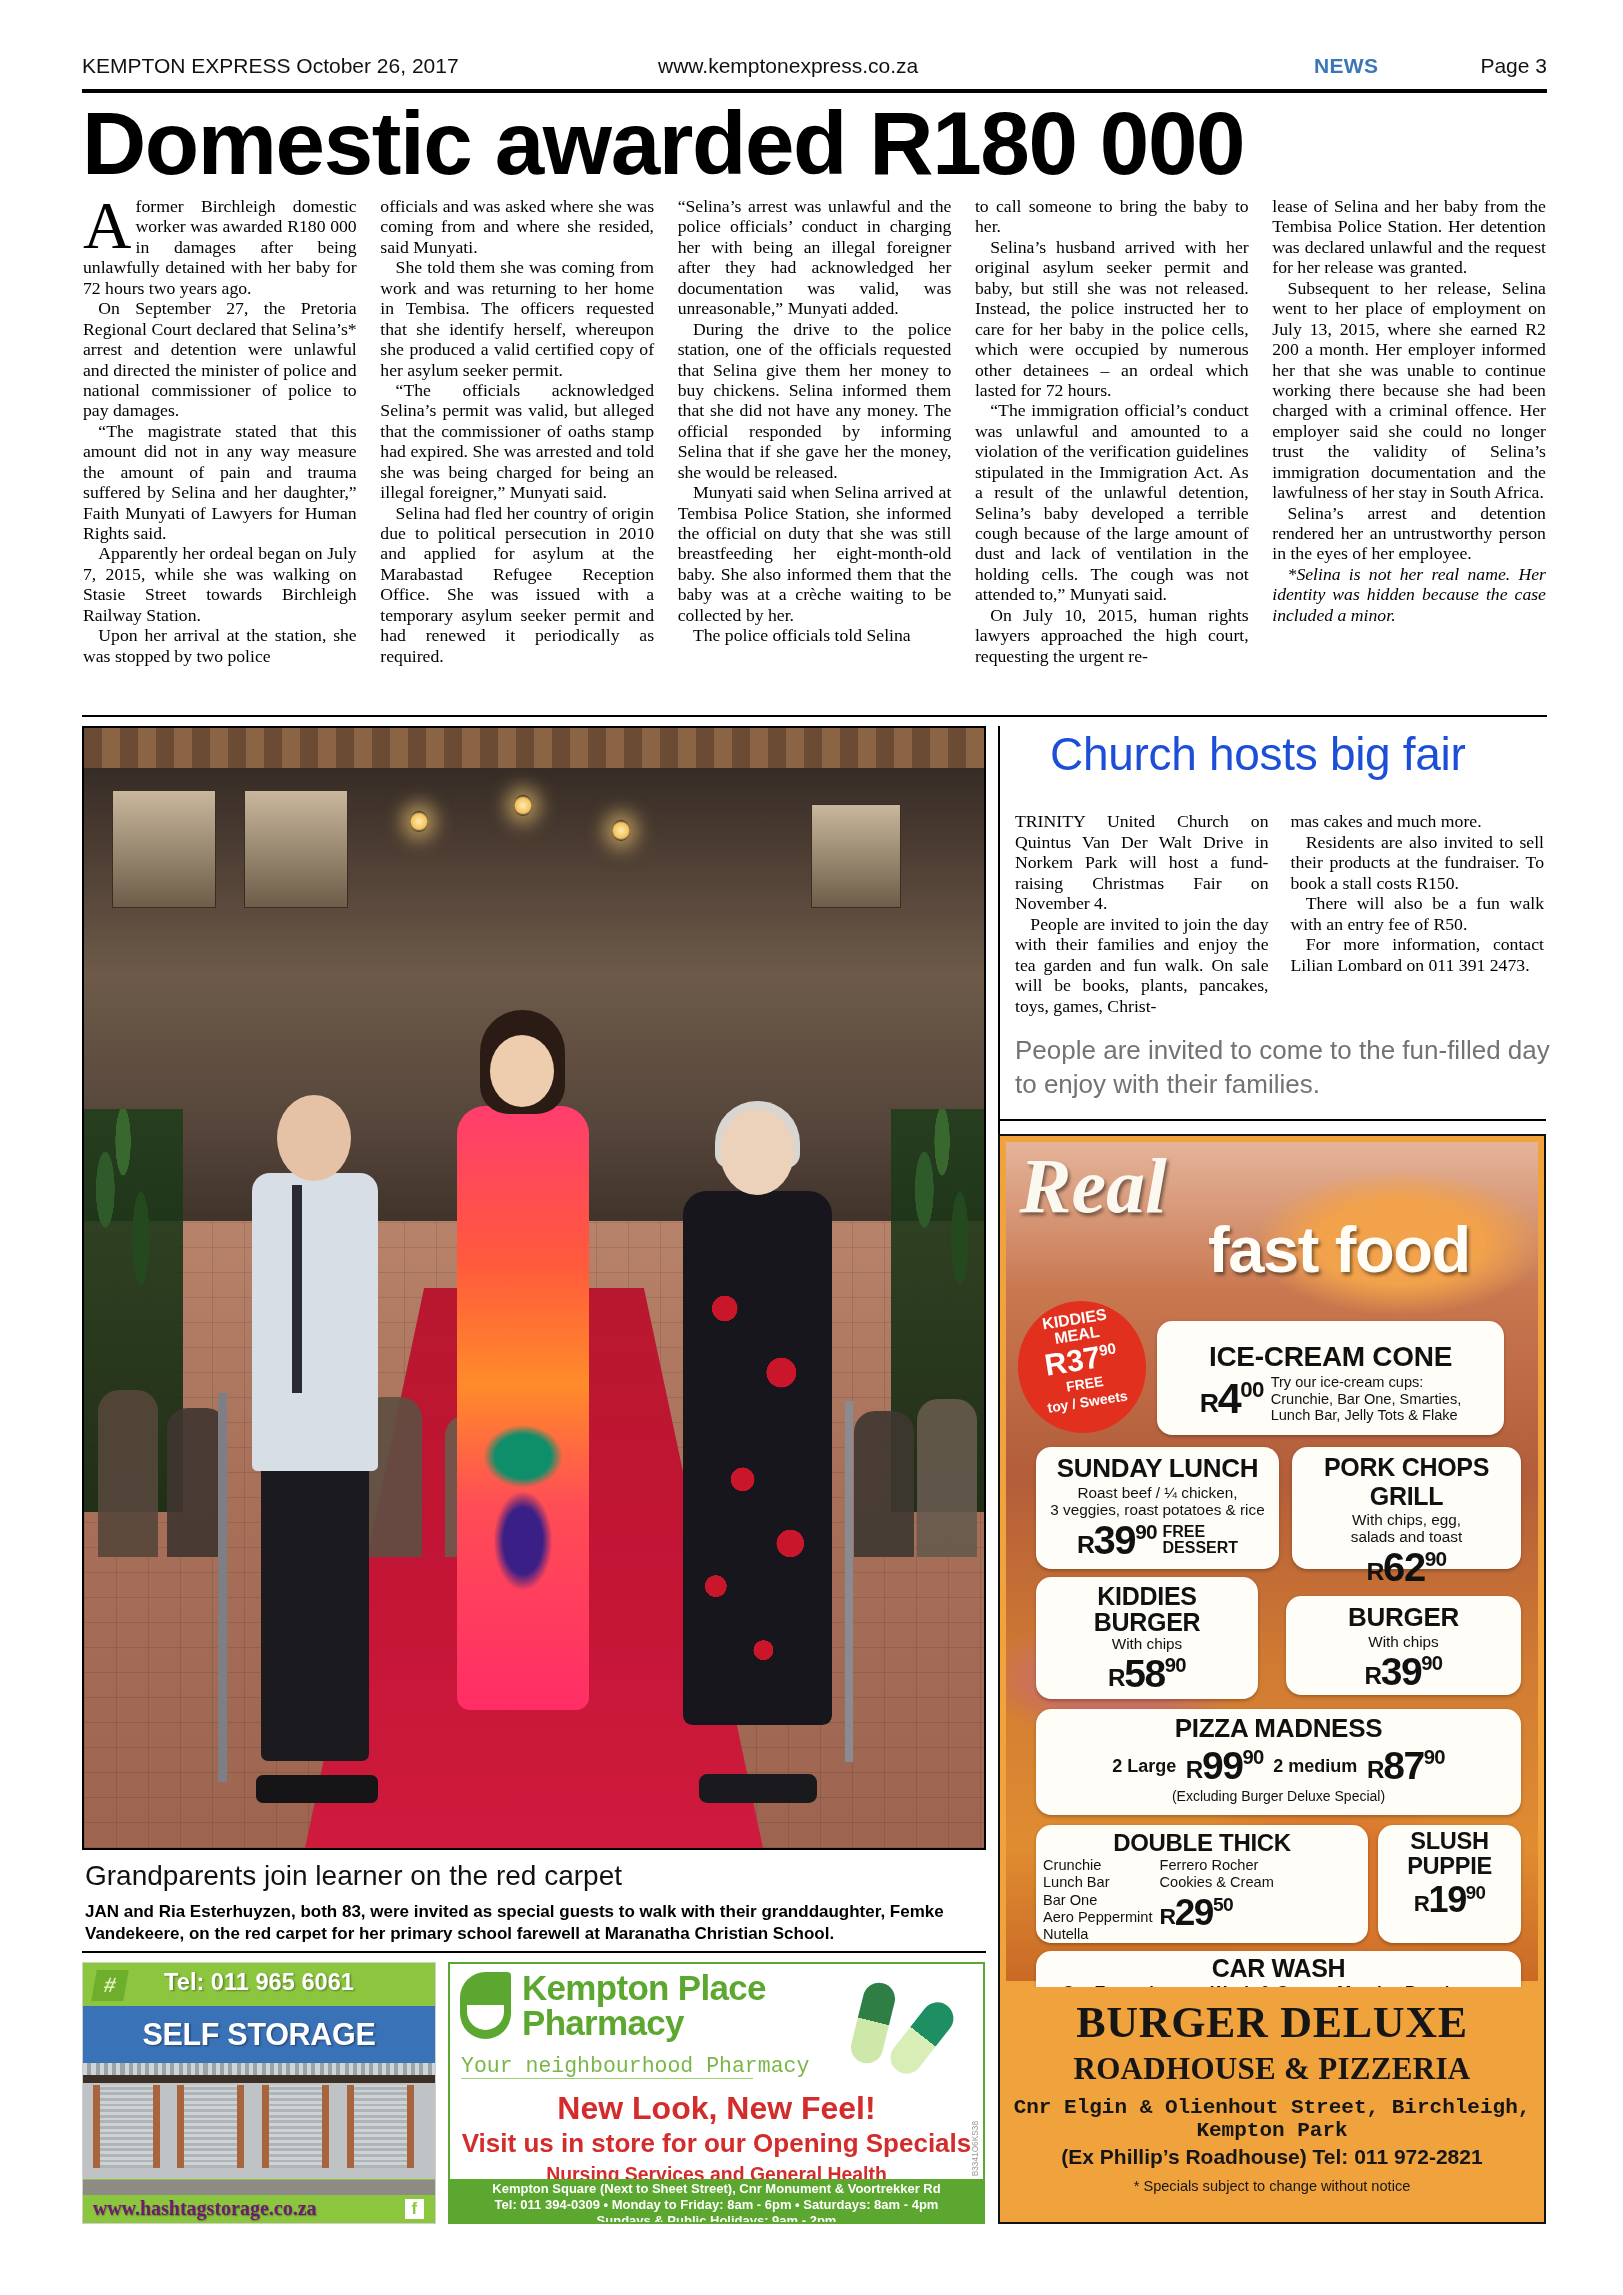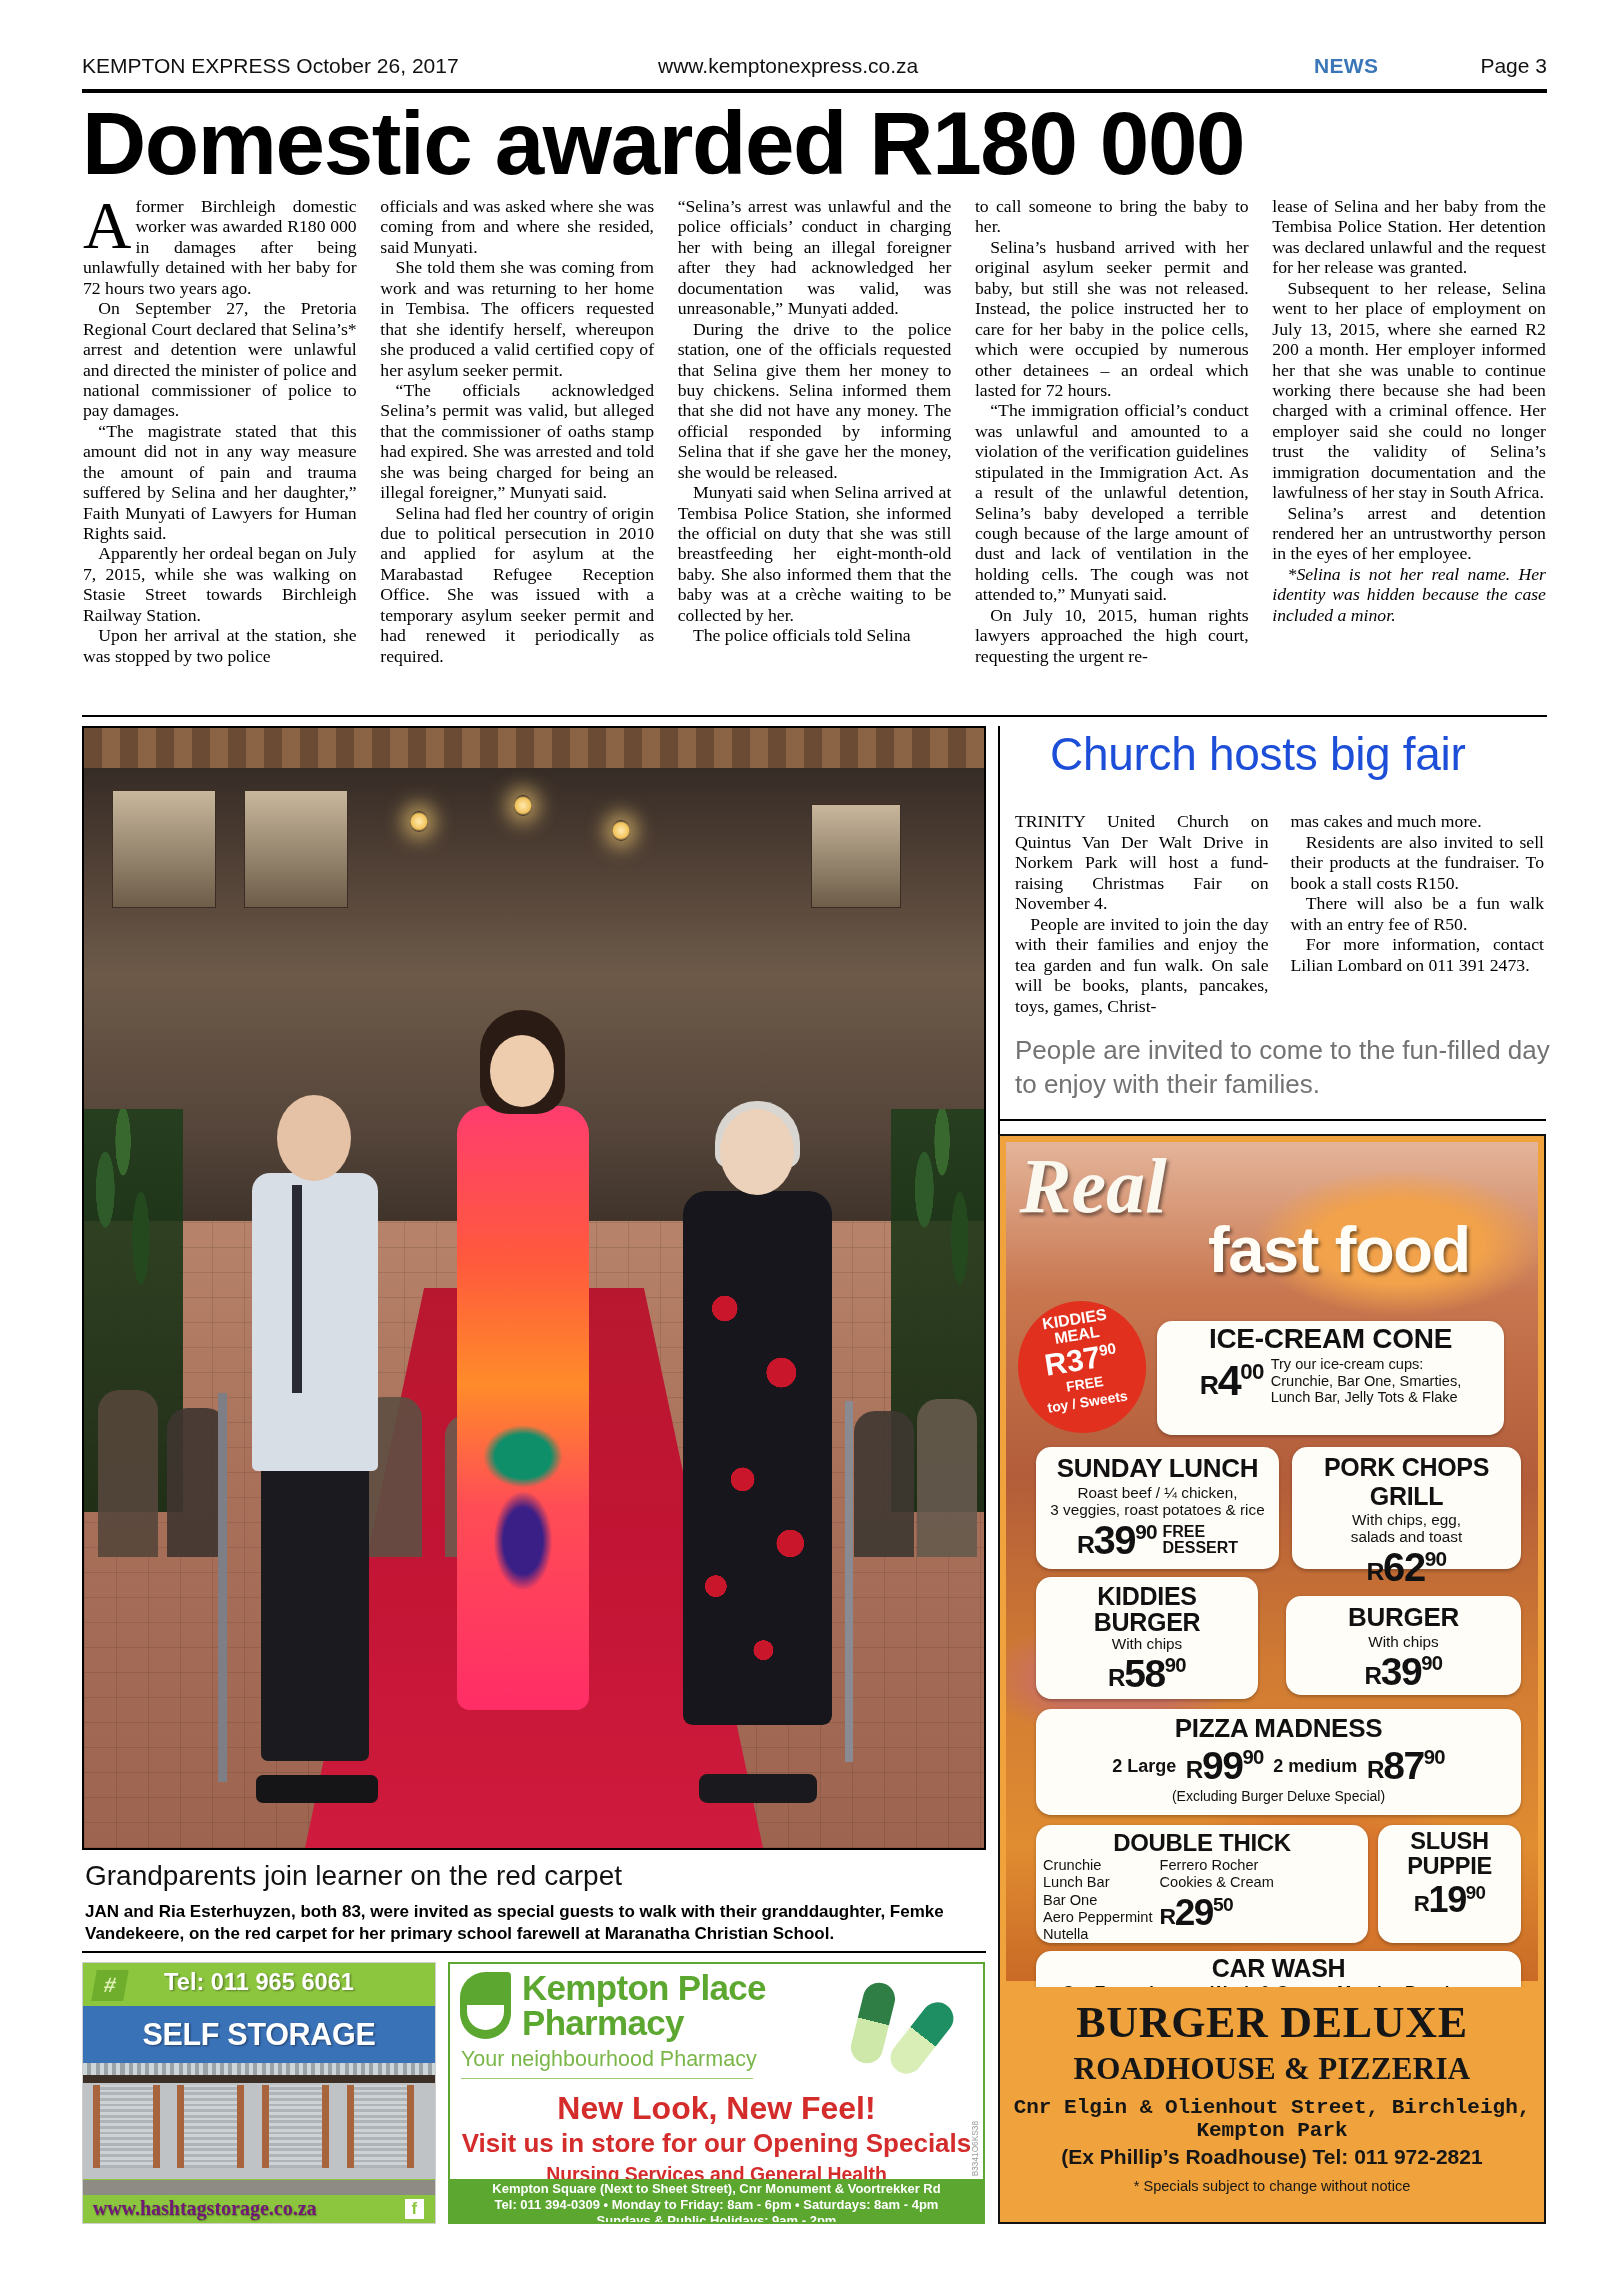--- a/index.html
+++ b/index.html
@@ -320,22 +320,22 @@
   .ph-logo-mark::after {
     content:""; position:absolute; left: 7px; top: 33px; width: 37px; height: 25px;
     background:#fff; border-radius: 0 0 19.4px 19.4px;
   }
   .ph-name {
     position:absolute; left: 72px; top: 5.6px; width: 361px;
     font-family:"Liberation Sans",sans-serif; font-weight:bold; font-size: 35px;
     color:#5ba730; line-height: 1.02; letter-spacing:-0.7px;
   }
   .ph-tag {
-    position:absolute; left: 11px; top: 83px; width: 361px;
-    font-family:Liberation Sans, sans-serif; font-size: 21.5px; color:#7ab648;
+    position:absolute; left: 11px; top: 90px; width: 361px;
+    font-family:Liberation Mono, monospace; font-size: 21.5px; color:#7ab648;
   }
   .ph-divline { position:absolute; left:11px; top:114px; width: 292px; height:1.4px; background:#9ccf6f; }
   .ph-pills {
     position:absolute; right: 12.5px; top: 15.3px; width: 125px; height: 90px;
   }
   .pill {
     position:absolute; width: 32px; height: 82px; border-radius: 16.7px;
     background: linear-gradient(180deg,#2f7e45 0 48%, #cde8a8 48% 100%);
   }
   .pill.a { left: 11px; top: 2.8px; transform: rotate(14deg); }
@@ -489,21 +489,21 @@
     <div class="bd-fast">fast food</div>
 
     <div class="bd-kiddies">
       <div class="k1">KIDDIES</div>
       <div class="k1">MEAL</div>
       <div class="k2"><span>R</span><span>37</span><sup>90</sup></div>
       <div class="k3">FREE</div>
       <div class="k3">toy / Sweets</div>
     </div>
 
-    <div class="card" style="left:157px;top:185px;width:347px;height:114px;padding:2px 7px;">
+    <div class="card" style="left:157px;top:185px;width:347px;height:114px;padding:20px 7px;">
       <div class="t" style="font-size:28px;">ICE-CREAM CONE</div>
       <div style="display:flex;align-items:center;justify-content:center;gap:7px;margin-top:1.4px;">
         <div class="price" style="font-size:43px;"><span class="r">R</span><span>4</span><span class="c">00</span></div>
         <div class="d" style="text-align:left;white-space:pre-line;font-size:14.6px;">Try our ice-cream cups:
 Crunchie, Bar One, Smarties,
 Lunch Bar, Jelly Tots &amp; Flake</div>
       </div>
     </div>
 
     <div class="card" style="left:36px;top:311px;width:243px;height:122px;padding:5.6px 5.6px;">

